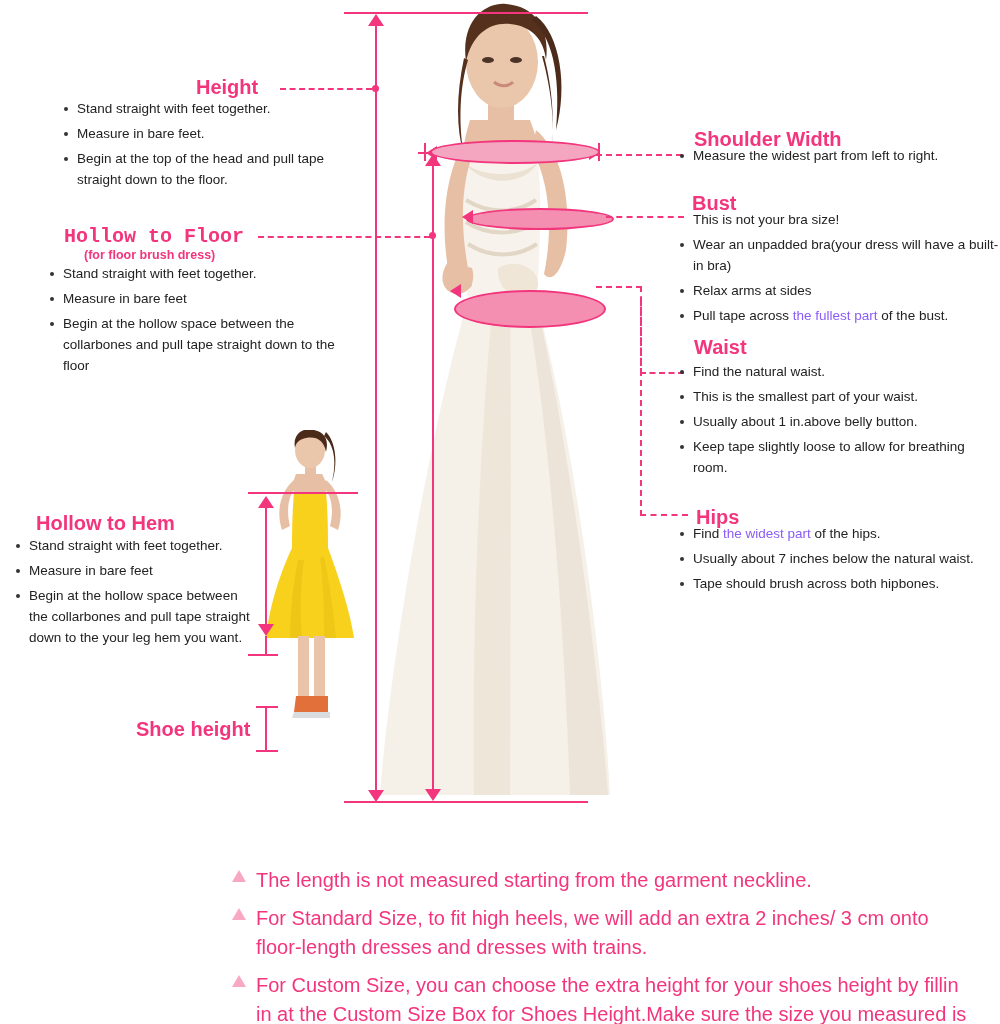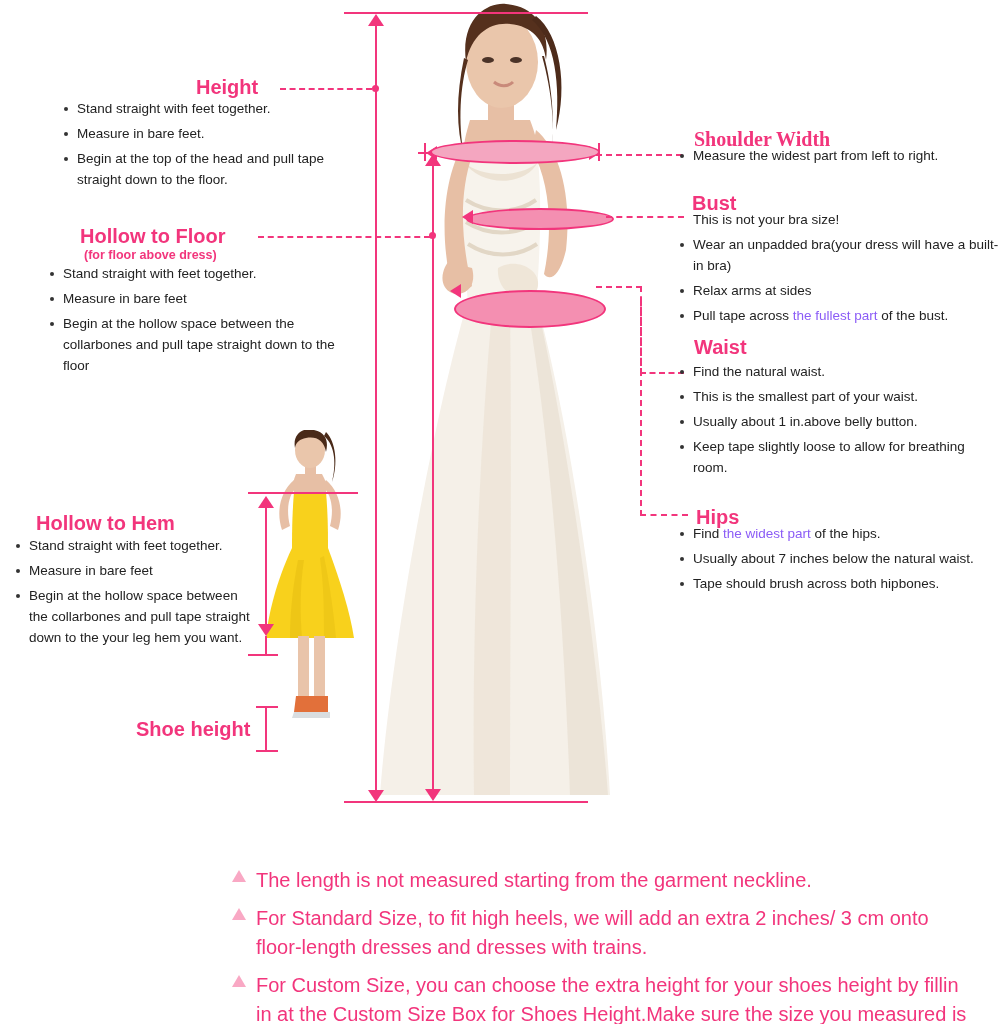--- a/index.html
+++ b/index.html
@@ -254,37 +254,37 @@
     <div class="b">Begin at the top of the head and pull tape straight down to the floor.</div>
   </div>
 
   <div class="hline" style="left:418px; top:152px; width:180px;"></div>
   <div class="arrow-up" style="left:425px; top:154px;"></div>
   <div class="vline" style="left:432px; top:164px; height:630px;"></div>
   <div class="arrow-down" style="left:425px; top:789px;"></div>
   <div class="dot" style="left:429px; top:232px;"></div>
   <div class="dash-h" style="left:258px; top:236px; width:172px;"></div>
 
-  <div class="heading" style="left:80px; top:225px;">Hollow to Floor</div>
-  <div class="subheading" style="left:84px; top:248px;">(for floor above dress)</div>
+  <div class="heading" style="left:64px; top:225px;font-family:Liberation Mono, monospace;">Hollow to Floor</div>
+  <div class="subheading" style="left:84px; top:248px;">(for floor brush dress)</div>
   <div class="bullets" style="left:48px; top:264px; width:300px;">
     <div class="b">Stand straight with feet together.</div>
     <div class="b">Measure in bare feet</div>
     <div class="b">Begin at the hollow space between the collarbones and pull tape straight down to the floor</div>
   </div>
 
   <div class="vline" style="left:424px; top:143px; height:18px;"></div>
   <div class="vline" style="left:598px; top:143px; height:18px;"></div>
   <div class="hline" style="left:430px; top:152px; width:168px;"></div>
   <div class="arrow-left" style="left:426px; top:146px;"></div>
   <div class="arrow-right" style="left:589px; top:146px;"></div>
   <div class="band" style="left:430px; top:140px; width:166px; height:20px;"></div>
   <div class="dash-h" style="left:596px; top:154px; width:86px;"></div>
 
-  <div class="heading" style="left:694px; top:128px;font-family:Liberation Serif, serif;">Shoulder Width</div>
+  <div class="heading" style="left:694px; top:128px;">Shoulder Width</div>
   <div class="bullets" style="left:678px; top:146px; width:320px;">
     <div class="b">Measure the widest part from left to right.</div>
   </div>
 
   <div class="band solid" style="left:466px; top:208px; width:144px; height:18px;"></div>
   <div class="arrow-left" style="left:462px; top:210px;"></div>
   <div class="dash-h" style="left:606px; top:216px; width:78px;"></div>
 
   <div class="heading" style="left:692px; top:192px;">Bust</div>
   <div class="bullets" style="left:678px; top:210px; width:330px;">

